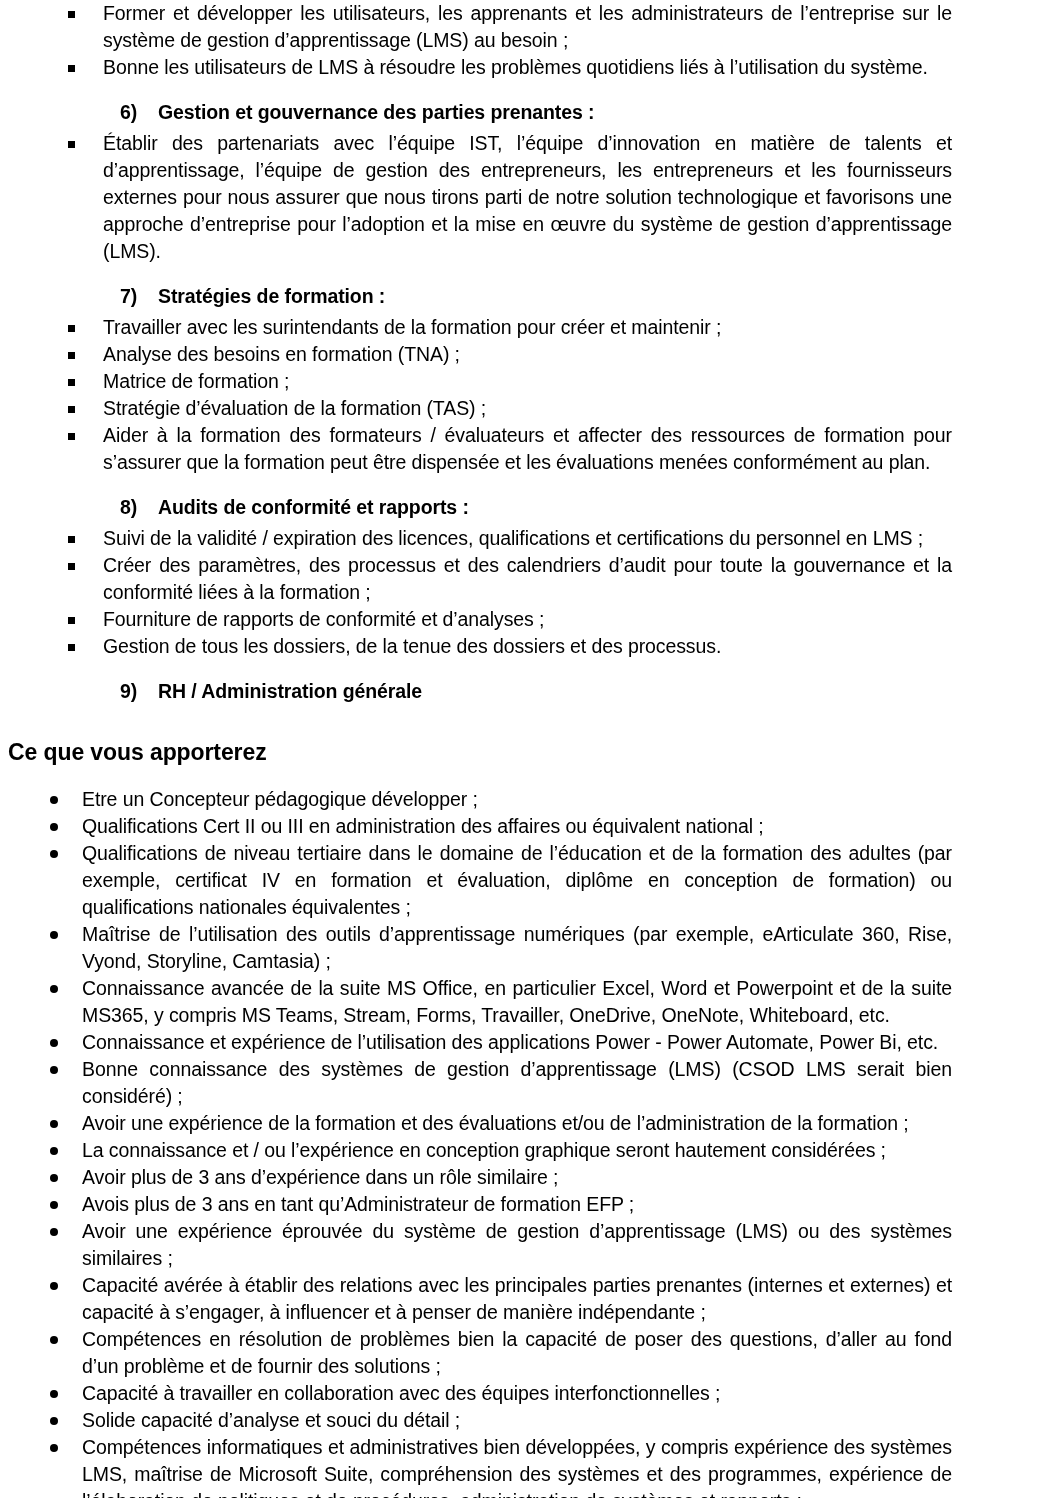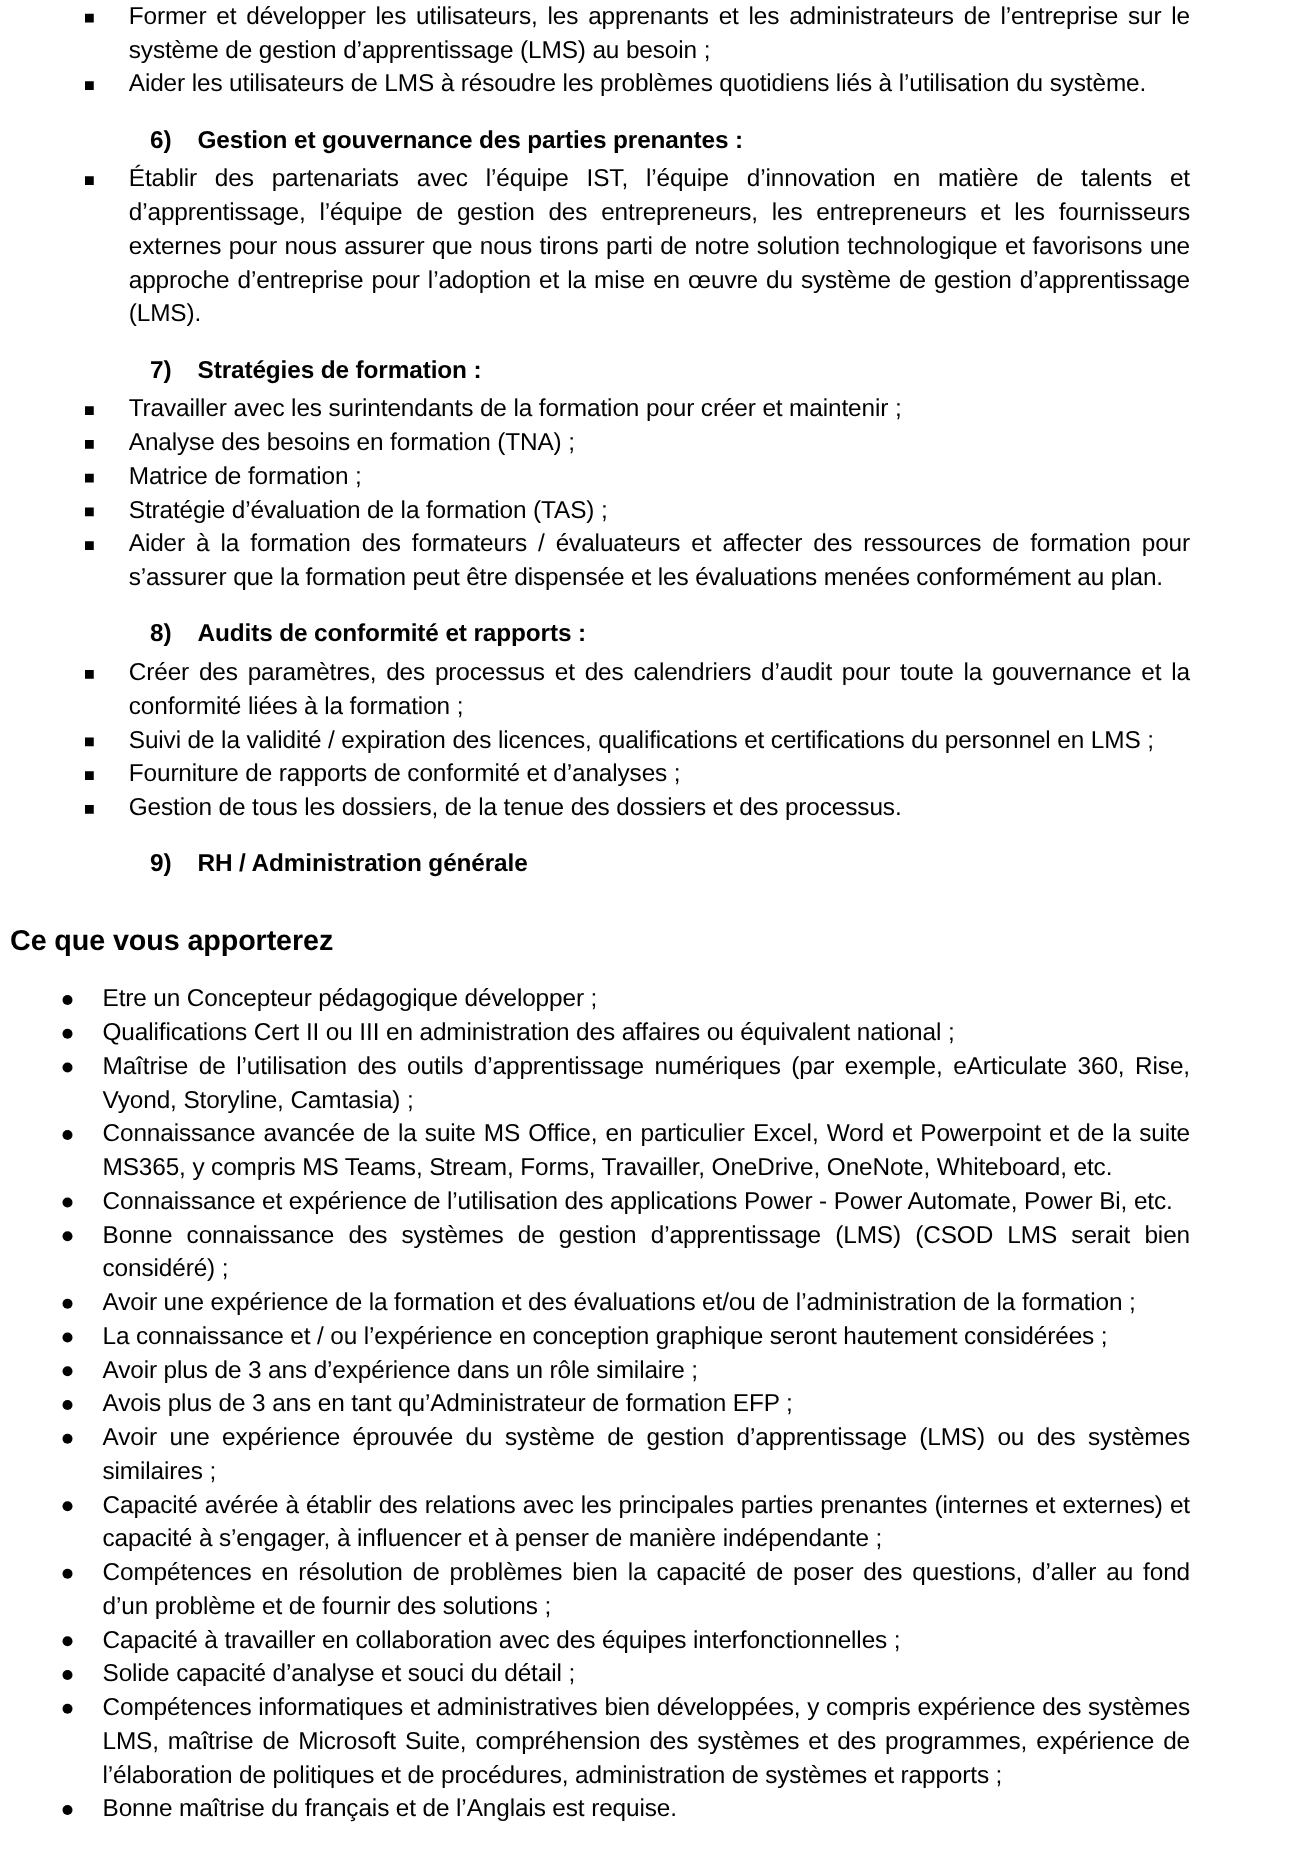--- a/index.html
+++ b/index.html
@@ -113,21 +113,21 @@
 </head>
 <body>
 
 <div class="page">
 
   <ul class="sq" id="intro-list">
       <li class="">
         <span class="txt">Former et développer les utilisateurs, les apprenants et les administrateurs de l’entreprise sur le système de gestion d’apprentissage (LMS) au besoin ;</span>
       </li>
       <li class="">
-        <span class="txt">Aider les utilisateurs de LMS à résoudre les problèmes quotidiens liés à l’utilisation du système.</span>
+        <span class="txt">Bonne les utilisateurs de LMS à résoudre les problèmes quotidiens liés à l’utilisation du système.</span>
       </li>
     </ul>
 
   <div id="sections-root">
       <div class="num-heading">
         <span class="num">6)</span>
         <span class="num-text">Gestion et gouvernance des parties prenantes :</span>
       </div>
       <ul class="sq">
         <li class="">
@@ -154,24 +154,24 @@
         <li class="">
           <span class="txt">Aider à la formation des formateurs / évaluateurs et affecter des ressources de formation pour s’assurer que la formation peut être dispensée et les évaluations menées conformément au plan.</span>
         </li>
       </ul>
       <div class="num-heading">
         <span class="num">8)</span>
         <span class="num-text">Audits de conformité et rapports :</span>
       </div>
       <ul class="sq">
         <li class="">
+          <span class="txt">Suivi de la validité / expiration des licences, qualifications et certifications du personnel en LMS ;</span>
+        </li>
+        <li class="">
           <span class="txt">Créer des paramètres, des processus et des calendriers d’audit pour toute la gouvernance et la conformité liées à la formation ;</span>
-        </li>
-        <li class="">
-          <span class="txt">Suivi de la validité / expiration des licences, qualifications et certifications du personnel en LMS ;</span>
         </li>
         <li class="">
           <span class="txt">Fourniture de rapports de conformité et d’analyses ;</span>
         </li>
         <li class="">
           <span class="txt">Gestion de tous les dossiers, de la tenue des dossiers et des processus.</span>
         </li>
       </ul>
       <div class="num-heading">
         <span class="num">9)</span>
@@ -184,20 +184,23 @@
   <div class="gap-md"></div>
 
   <ul class="rd" id="bring-list">
       <li class="">
         <span class="txt">Etre un Concepteur pédagogique développer ;</span>
       </li>
       <li class="">
         <span class="txt">Qualifications Cert II ou III en administration des affaires ou équivalent national ;</span>
       </li>
       <li class="">
+        <span class="txt">Qualifications de niveau tertiaire dans le domaine de l’éducation et de la formation des adultes (par exemple, certificat IV en formation et évaluation, diplôme en conception de formation) ou qualifications nationales équivalentes ;</span>
+      </li>
+      <li class="">
         <span class="txt">Maîtrise de l’utilisation des outils d’apprentissage numériques (par exemple, eArticulate 360, Rise, Vyond, Storyline, Camtasia) ;</span>
       </li>
       <li class="">
         <span class="txt">Connaissance avancée de la suite MS Office, en particulier Excel, Word et Powerpoint et de la suite MS365, y compris MS Teams, Stream, Forms, Travailler, OneDrive, OneNote, Whiteboard, etc.</span>
       </li>
       <li class="">
         <span class="txt">Connaissance et expérience de l’utilisation des applications Power - Power Automate, Power Bi, etc.</span>
       </li>
       <li class="">
         <span class="txt">Bonne connaissance des systèmes de gestion d’apprentissage (LMS) (CSOD LMS serait bien considéré) ;</span>

